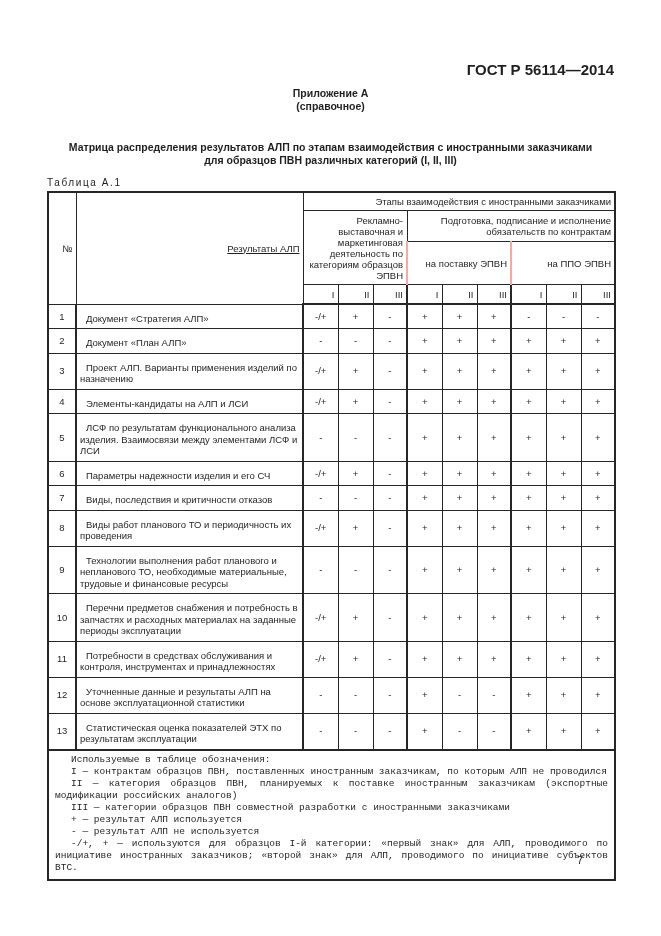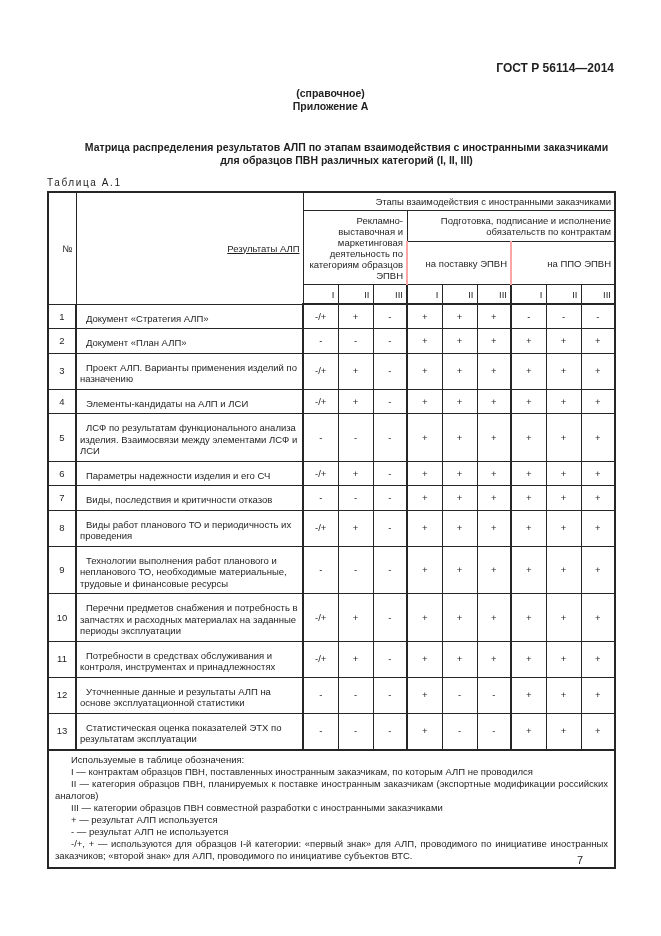--- a/index.html
+++ b/index.html
@@ -6,31 +6,31 @@
   body {
     width: 661px; height: 936px;
     position: relative;
     background: #ffffff;
     font-family: "Liberation Sans", sans-serif;
     color: #1f1f1f;
     overflow: hidden;
   }
   .doc-number {
     position: absolute; top: 61px; right: 47px;
-    font-weight: bold; font-size: 12px;
+    font-weight: bold; font-size: 15px;
   }
   .appendix {
     position: absolute; top: 87px; left: 0; width: 661px;
     text-align: center; font-weight: bold;
     font-size: 10.5px; line-height: 13px;
   }
   .main-title {
     position: absolute; top: 141px; left: 63px; width: 535px;
     text-align: center; font-weight: bold;
-    font-size: 10.5px; line-height: 13px; margin-left: 16px;
+    font-size: 10.5px; line-height: 13px;
   }
   .table-label {
     position: absolute; top: 177px; left: 47px;
     font-size: 10px; letter-spacing: 1.6px;
   }
   table.matrix {
     position: absolute; top: 191px; left: 47px;
     width: 567px;
     border-collapse: collapse; table-layout: fixed;
     border: 2px solid #262626;
@@ -65,39 +65,40 @@
     padding: 8px 3px 4px 3px;
     text-indent: 6px;
     border-left: 2px solid #262626;
     border-right: 2px solid #262626;
   }
   td.val { text-align: center; }
   td.val.group-l { border-left: 2px solid #262626; }
   td.notes-cell {
     border-top: 2px solid #262626;
     padding: 3px 6px 5px 6px;
+    font-family: Liberation Mono, monospace;
   }
   .note {
     margin: 0;
     font-size: 9.5px; line-height: 12px;
     text-align: justify; text-indent: 16px;
   }
   .page-number {
     position: absolute; top: 854px; right: 78px;
     font-size: 11px;
   }
 </style>
 </head>
 <body>
 
 <div class="doc-number">ГОСТ Р 56114—2014</div>
 
 <div class="appendix">
+  <div>Приложение А</div>
   <div>(справочное)</div>
-  <div>Приложение А</div>
 </div>
 
 <div class="main-title">Матрица распределения результатов АЛП по этапам взаимодействия с иностранными заказчиками для образцов ПВН различных категорий (I, II, III)</div>
 
 <div class="table-label">Таблица А.1</div>
 
 <table class="matrix">
   <colgroup>
     <col style="width:28px">
     <col style="width:227px">

